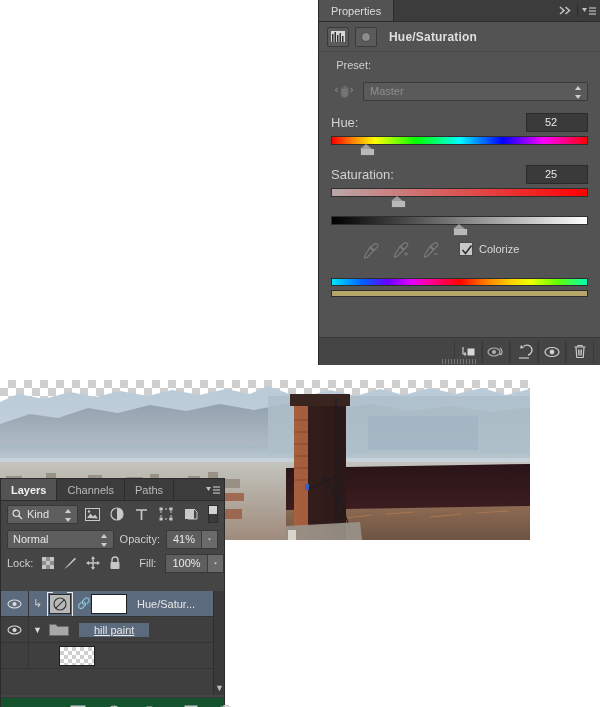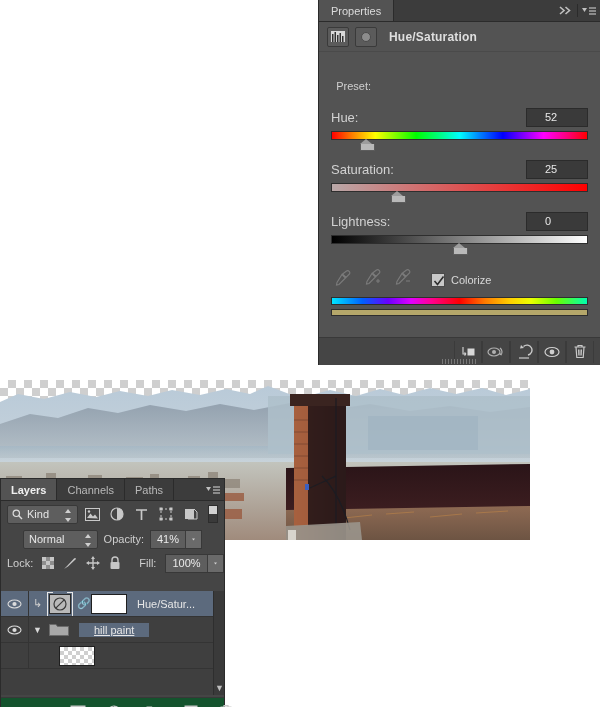--- a/index.html
+++ b/index.html
@@ -97,21 +97,21 @@
   .thumb:before {
     content:""; display:block; width:0;height:0;
     border-left:6.5px solid transparent; border-right:6.5px solid transparent;
     border-bottom:5px solid #9d9d9d;
   }
   .thumb:after {
     content:""; display:block; width:13px; height:6px; background:#b9b9b9;
     border:1px solid #5c5c5c; border-top:none;
   }
 
-  .eyedrop-row { display:flex; align-items:flex-end; padding: 0 16px; height:26px; gap:14px; margin-top:8px; }
+  .eyedrop-row { display:flex; align-items:flex-start; padding: 0 28px; height:26px; gap:14px; margin-top:8px;margin-left:16px; }
   .eyedrop { width:16px; height:18px; opacity:.55; }
   .colorize-wrap { display:flex; align-items:center; gap:6px; margin-left:6px; }
   .cbox { width:14px;height:14px;background:#c8c8c8;border:1px solid #4a4a4a; position:relative; }
   .cbox svg { position:absolute; left:1px; top:1px; }
   .colorize-label { color:#d8d8d8; font-size:11px; }
 
   .ramp-wrap { padding: 0 12px; margin-top:10px; }
   .ramp {
     height:8px; border:1px solid #2e2e2e;
     background: linear-gradient(to right,
@@ -138,21 +138,21 @@
   .lp-tabbar { height:22px; background:#3c3c3c; display:flex; align-items:stretch; border-bottom:1px solid #2b2b2b; }
   .lp-tab { padding:0 10px; display:flex;align-items:center; font-size:11px; color:#b9b9b9; border-right:1px solid #2b2b2b; }
   .lp-tab.active { background:#535353; color:#f0f0f0; font-weight:bold; }
 
   .lp-filter { height:26px; display:flex; align-items:center; padding:0 6px; gap:6px; background:#454545; }
   .kind-sel { width:72px; height:19px; background:#5e5e5e; border:1px solid #383838; border-radius:2px;
               display:flex; align-items:center; gap:4px; padding:0 4px; position:relative; color:#e4e4e4; font-size:11px; }
   .filter-ico { width:19px;height:19px; display:flex;align-items:center;justify-content:center; color:#c9c9c9; }
   .toggle-sw { width:10px;height:18px; background:linear-gradient(to bottom,#d2d2d2 0 50%, #3a3a3a 50% 100%); border:1px solid #2d2d2d; margin-left:2px; }
 
-  .lp-mode { height:24px; display:flex; align-items:center; padding:0 22px; gap:6px;justify-content:center; }
+  .lp-mode { height:24px; display:flex; align-items:center; padding:0 6px; gap:6px;justify-content:center; }
   .mode-sel { width:110px; height:19px; background:#5e5e5e;border:1px solid #383838;border-radius:2px;
               display:flex;align-items:center;padding:0 5px; color:#e6e6e6; font-size:11px; position:relative; }
   .small-lab { color:#cfcfcf; font-size:11px; }
   .num-field { height:19px; background:#5e5e5e; border:1px solid #383838; display:flex; align-items:center; }
   .num-field span { padding:0 6px; color:#eaeaea; font-size:11px; }
   .num-field .dd { width:16px;height:17px;background:#6a6a6a;border-left:1px solid #3c3c3c;
                    display:flex;align-items:center;justify-content:center; }
 
   .lp-lock { height:24px; display:flex; align-items:center; padding:0 6px; gap:9px; }
   .lock-ico { width:14px;height:14px;display:flex;align-items:center;justify-content:center; color:#c4c4c4; }
@@ -357,24 +357,39 @@
         </svg>
       </div>
       <div class="icon-btn">
         <svg width="12" height="12" viewBox="0 0 12 12">
             <circle cx="6" cy="6" r="4.5" fill="#8c8c8c" stroke="#4a4a4a"></circle>
           </svg>
       </div>
       <div class="panel-title">Hue/Saturation</div>
     </div>
 
-    <div class="row" style="height:26px;margin-top:21px;align-items:center;">
+    <div class="row" style="height:26px;margin-top:0;align-items:center;">
       <span class="row-label" style="width:48px;text-align:right;padding-right:8px;">Preset:</span>
     </div>
 
+    <div class="row" style="height:26px;">
+      <div class="hand-tool">
+        <svg width="18" height="18" viewBox="0 0 18 18">
+          <path d="M6 13 L6 7 Q6 5.5 7.3 5.5 Q8.6 5.5 8.6 7 L8.6 5 Q8.6 3.6 9.9 3.6 Q11.2 3.6 11.2 5 L11.2 6.4 Q11.2 5.2 12.4 5.2 Q13.5 5.2 13.5 6.6 L13.5 12 Q13.5 15.5 10 15.5 L8.5 15.5 Q6 15.5 6 13 Z" fill="#8f8f8f" stroke="#6a6a6a"></path>
+          <path d="M2.5 6 L0.5 8 L2.5 10 M15.5 6 L17.5 8 L15.5 10" stroke="#9a9a9a" stroke-width="1.3" fill="none"></path>
+        </svg>
+      </div>
+      <div class="ps-select disabled">
+        <span>Master</span>
+        <span class="spin">
+            <i class="up"></i>
+            <i class="dn"></i>
+          </span>
+      </div>
+    </div>
 
     <div class="slider-block" style="margin-top:8px;">
       <div class="slider-head">
         <span class="slider-name">Hue:</span>
         <div class="val-box">
           <span>52</span>
         </div>
       </div>
       <div class="track-wrap">
         <div class="track hue"></div>
@@ -389,26 +404,20 @@
           <span>25</span>
         </div>
       </div>
       <div class="track-wrap">
         <div class="track sat"></div>
         <div class="thumb" style="left:26%"></div>
       </div>
     </div>
 
     <div class="slider-block" style="margin-top:10px;">
-      <div class="slider-head">
-        <span class="slider-name">Lightness:</span>
-        <div class="val-box">
-          <span>0</span>
-        </div>
-      </div>
       <div class="track-wrap">
         <div class="track light"></div>
         <div class="thumb" style="left:50%"></div>
       </div>
     </div>
 
     <div class="eyedrop-row">
       <span class="eyedrop">
         <svg width="16" height="17" viewBox="0 0 16 17">
             <path d="M11.5 2 a2.2 2.2 0 0 1 3 3 L11 8.5 L7.5 5 Z M7 5.5 L10.5 9 L4 15.5 L1.5 16 L2 13.5 Z" fill="none" stroke="#9c9c9c" stroke-width="1.1"></path>

